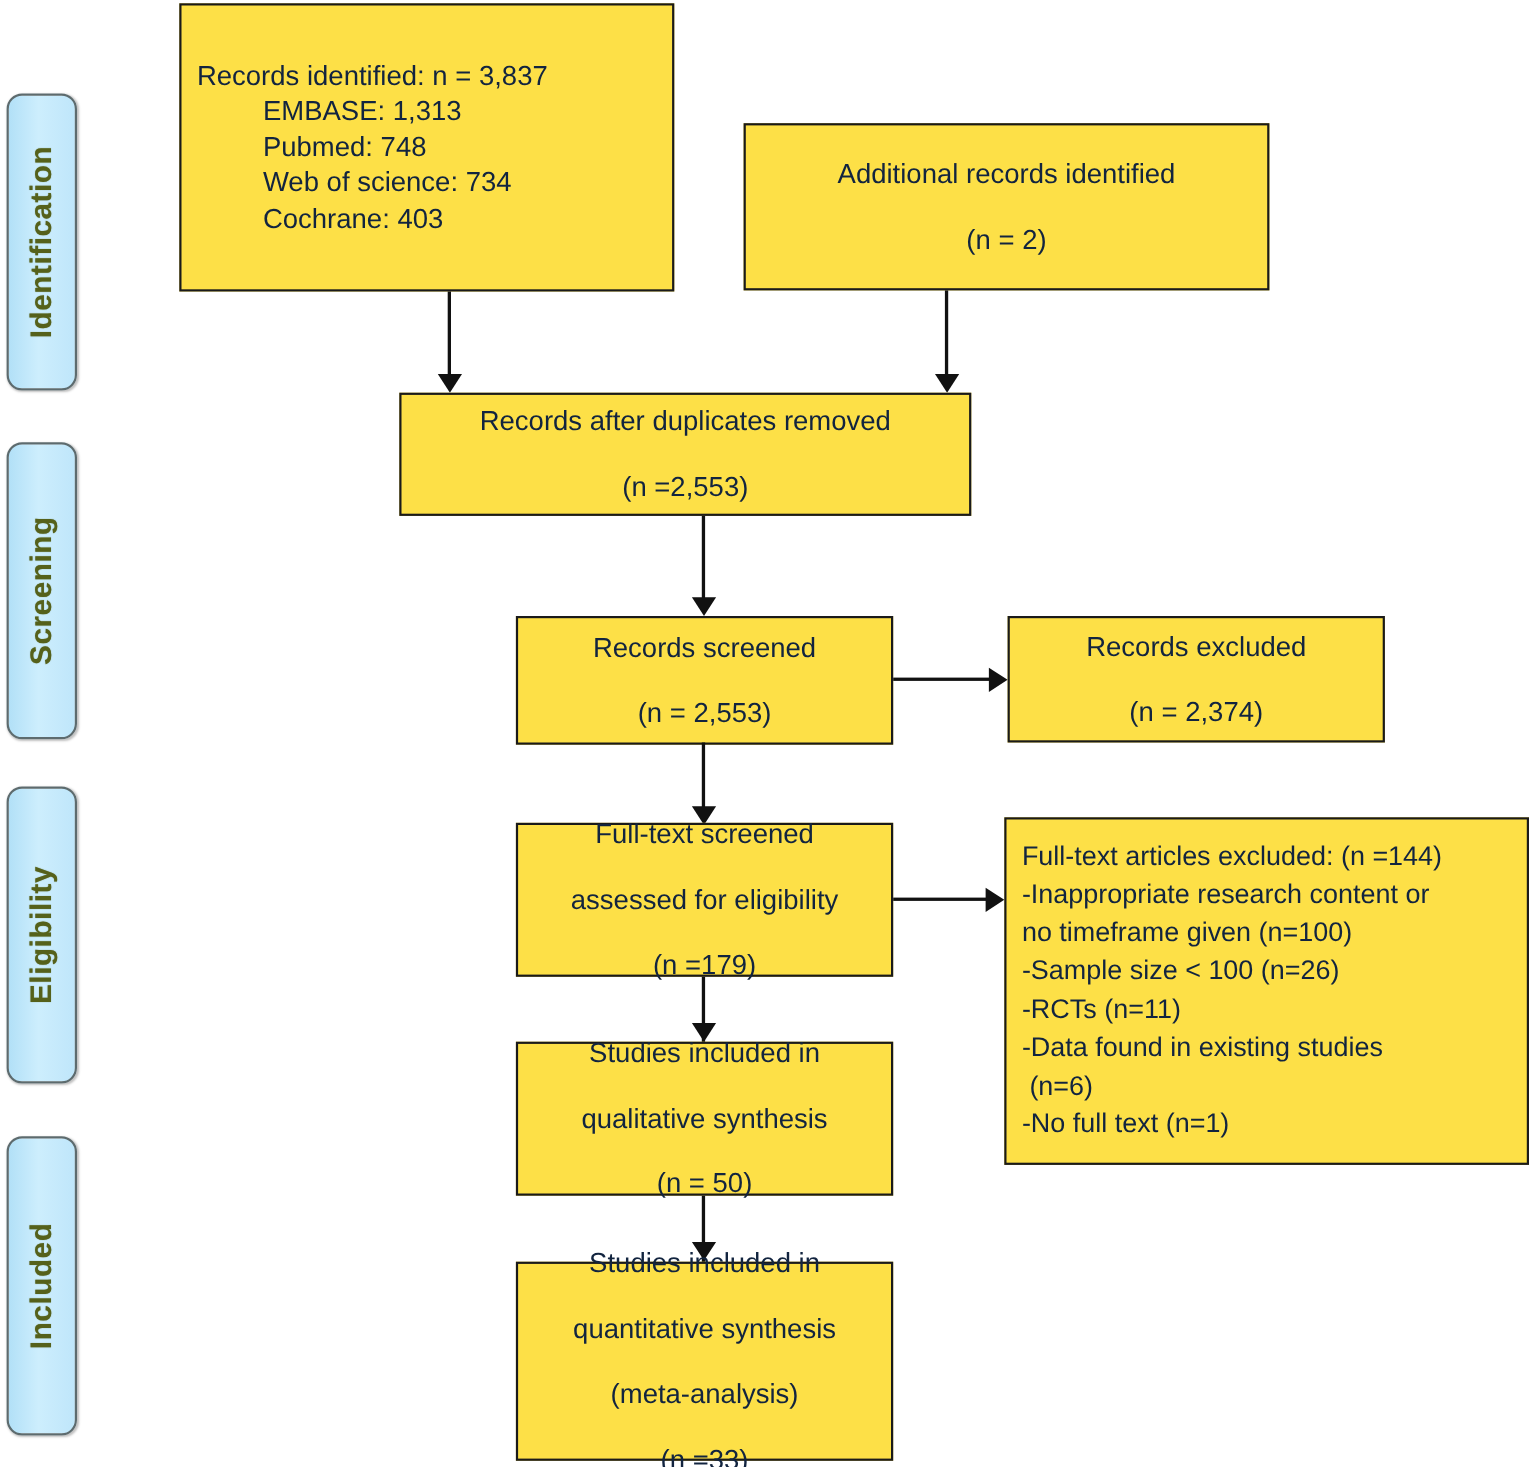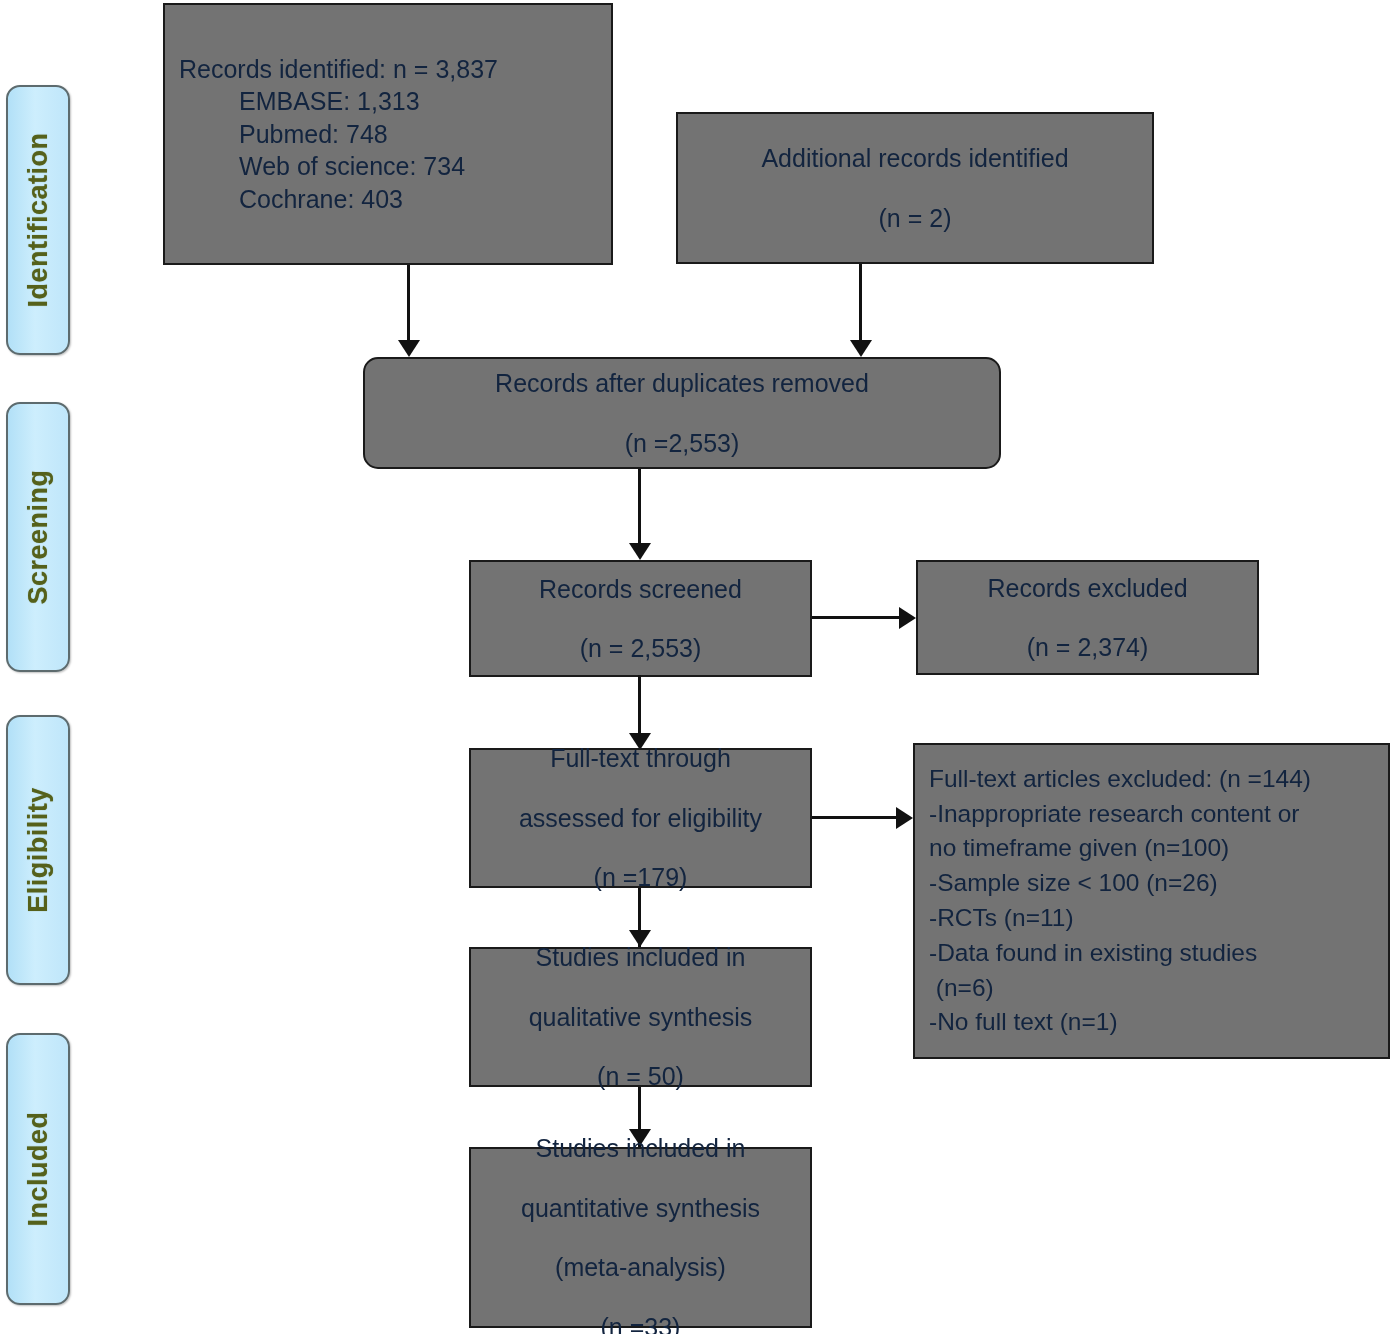--- a/index.html
+++ b/index.html
@@ -38,21 +38,21 @@
     font-size: 27px;
     letter-spacing: 0.5px;
     color: #55611b;
     text-shadow: 0 0 1px rgba(85,97,27,0.6);
   }
 
   
   .box {
     position: absolute;
     box-sizing: border-box;
-    background: #737373;
+    background: #fde047;
     border: 2.5px solid #1a1a1a;
     color: #12243f;
     font-size: 25px;
     line-height: 1.30;
     display: flex;
     flex-direction: column;
     justify-content: center;
   }
   .box.center   { align-items: center; text-align: center; gap: 27px; }
   .box.leftal   { align-items: flex-start; text-align: left; }
@@ -124,21 +124,21 @@
     <span class="line">Additional records identified</span>
     <span class="line">(n = 2)</span>
   </div>
 
   <div class="vline" style="left:407px; top:265px; height:77px;"></div>
   <div class="arrow-down" style="left:398px; top:340px;"></div>
 
   <div class="vline" style="left:859px; top:264px; height:78px;"></div>
   <div class="arrow-down" style="left:850px; top:340px;"></div>
 
-  <div class="box center" style="left:363px; top:357px; width:638px; height:112px;border-radius:15px;">
+  <div class="box center" style="left:363px; top:357px; width:520px; height:112px;">
     <span class="line">Records after duplicates removed</span>
     <span class="line">(n =2,553)</span>
   </div>
 
   <div class="vline" style="left:638px; top:469px; height:76px;"></div>
   <div class="arrow-down" style="left:629px; top:543px;"></div>
 
   <div class="box center" style="left:469px; top:560px; width:343px; height:117px;">
     <span class="line">Records screened</span>
     <span class="line">(n = 2,553)</span>
@@ -149,21 +149,21 @@
     <span class="line">(n = 2,374)</span>
   </div>
 
   <div class="hline" style="left:812px; top:616px; width:90px;"></div>
   <div class="arrow-right" style="left:899px; top:607px;"></div>
 
   <div class="vline" style="left:638px; top:675px; height:64px;"></div>
   <div class="arrow-down" style="left:629px; top:733px;"></div>
 
   <div class="box center" style="left:469px; top:748px; width:343px; height:140px;">
-    <span class="line">Full-text through</span>
+    <span class="line">Full-text screened</span>
     <span class="line">assessed for eligibility</span>
     <span class="line">(n =179)</span>
   </div>
 
   <div class="box leftal" style="left:913px; top:743px; width:477px; height:316px; font-size:24.5px; line-height:1.42;">
     <span class="line">Full-text articles excluded: (n =144)</span>
     <span class="line">-Inappropriate research content or</span>
     <span class="line">no timeframe given (n=100)</span>
     <span class="line">-Sample size &lt; 100 (n=26)</span>
     <span class="line">-RCTs (n=11)</span>

